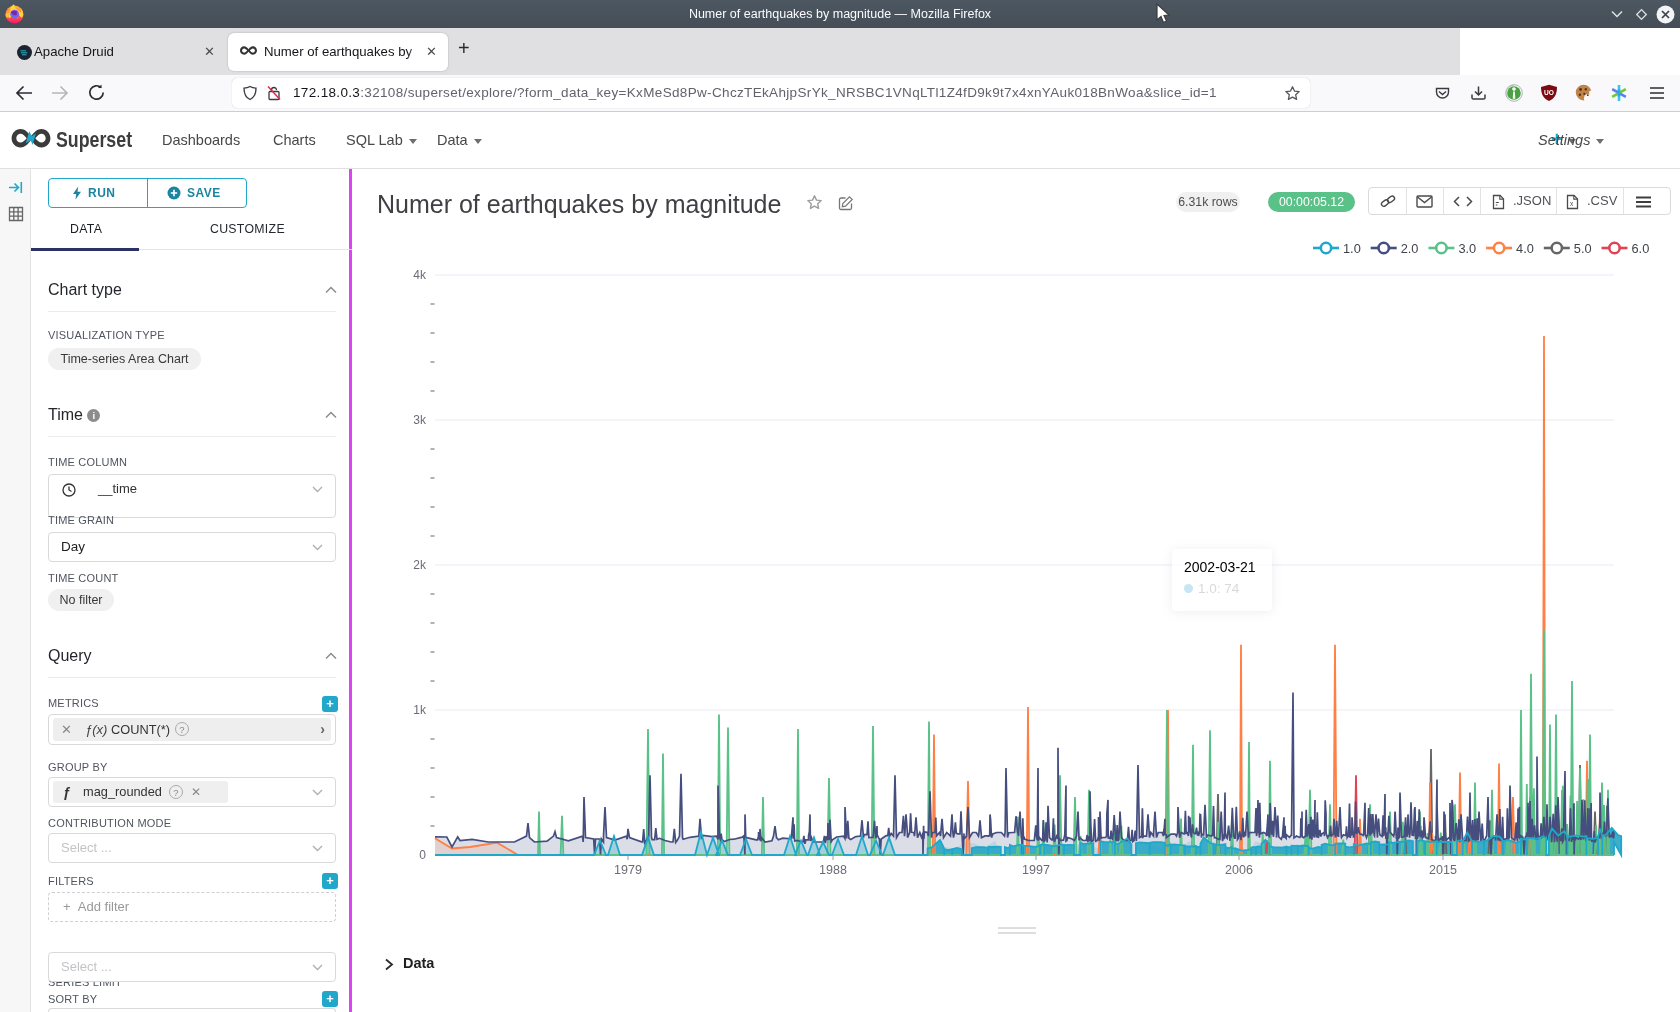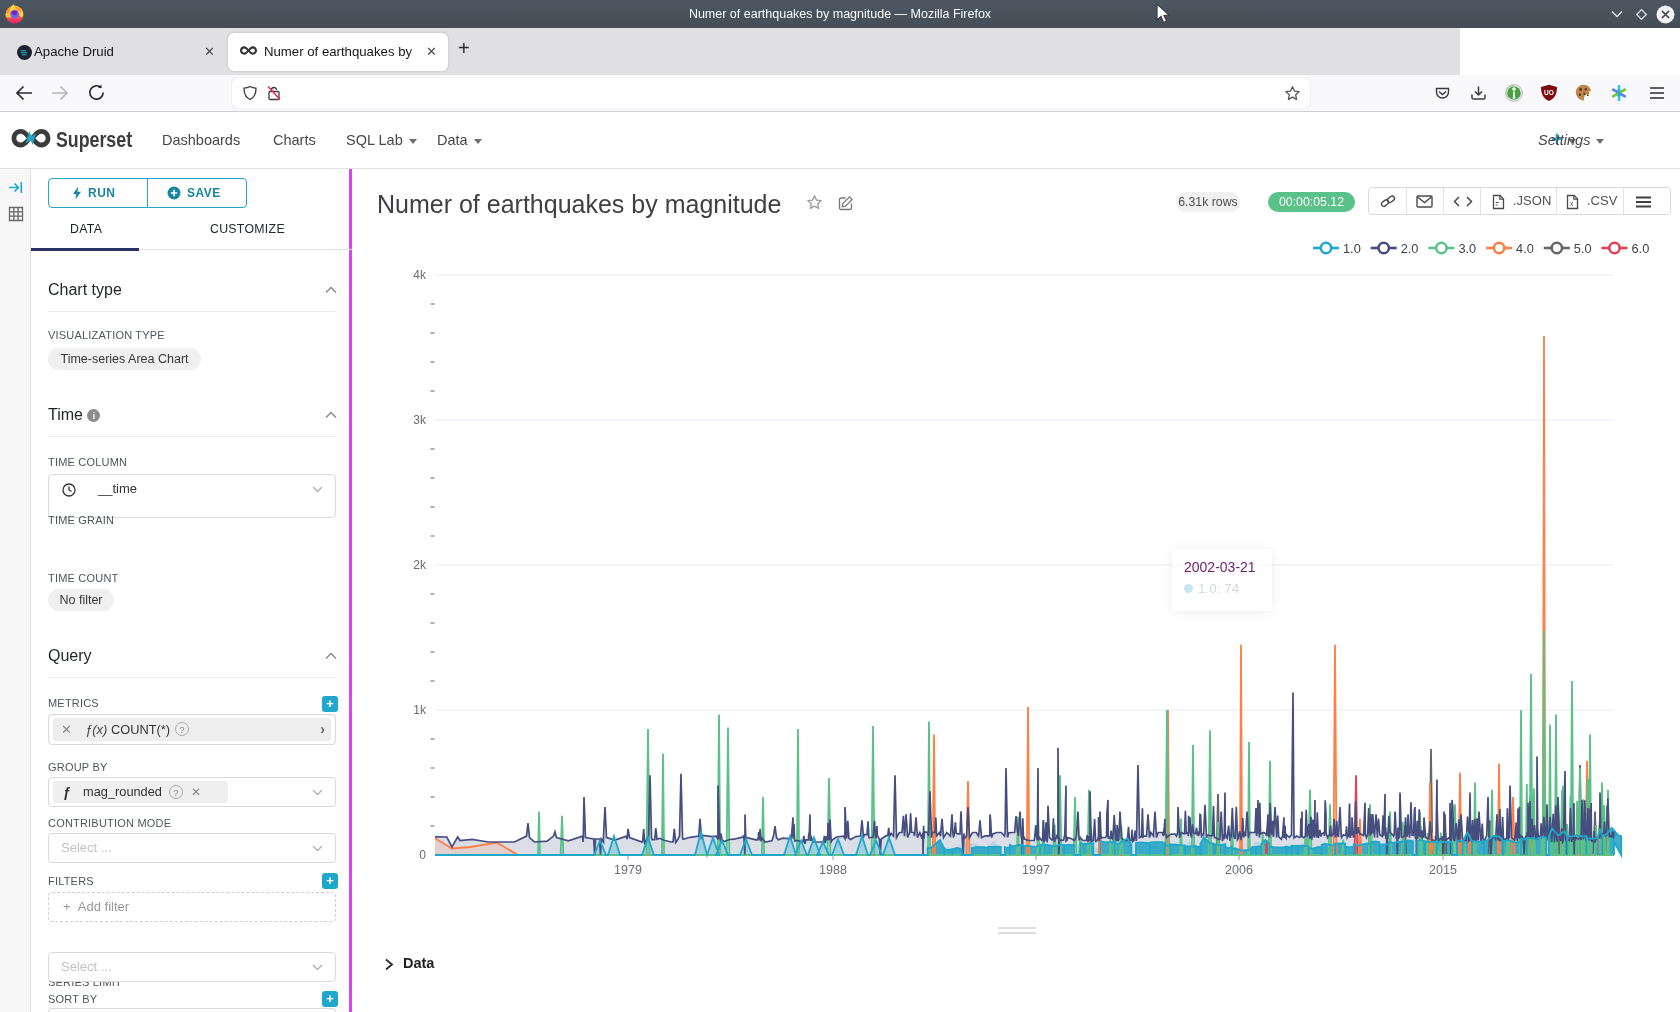--- a/index.html
+++ b/index.html
@@ -105,20 +105,21 @@
     </svg>
   <div class="abs" id="urlbar">
     <svg class="abs" style="left:10px;top:7px" width="16" height="16" viewBox="0 0 16 16">
         <path d="M8 1.5c2 1.2 4.2 1.6 6 1.7 0 5.5-1.6 9.3-6 11.3-4.4-2-6-5.8-6-11.3 1.8-.1 4-.5 6-1.7z" stroke="#3a3a42" stroke-width="1.3" fill="none"></path>
       </svg>
     <svg class="abs" style="left:34px;top:7px" width="16" height="16" viewBox="0 0 16 16">
         <rect x="3" y="6.5" width="10" height="8" rx="1" stroke="#3a3a42" stroke-width="1.3" fill="none"></rect>
         <path d="M5.5 6.5V5a2.5 2.5 0 0 1 5 0" stroke="#3a3a42" stroke-width="1.3" fill="none"></path>
         <path d="M2 1.5 14 14.5" stroke="#e22850" stroke-width="1.5"></path>
       </svg>
+    <div class="abs url" style="left:61px;">172.18.0.3<span class="dim">:32108/superset/explore/?form_data_key=KxMeSd8Pw-ChczTEkAhjpSrYk_NRSBC1VNqLTl1Z4fD9k9t7x4xnYAuk018BnWoa&amp;slice_id=1</span></div>
     <svg class="abs" style="left:1052px;top:7px" width="17" height="17" viewBox="0 0 17 17">
         <path d="M8.5 1.8l2 4.3 4.7.5-3.5 3.2.9 4.6-4.1-2.3-4.1 2.3.9-4.6L1.8 6.6l4.7-.5z" stroke="#55555e" stroke-width="1.3" fill="none" stroke-linejoin="round"></path>
       </svg>
   </div>
 
   <svg class="abs" style="left:1434px;top:10px" width="17" height="17" viewBox="0 0 17 17">
       <path d="M2.5 3.5h12v3.5a6 6 0 0 1-12 0z" stroke="#3a3a42" stroke-width="1.4" fill="none"></path>
       <path d="M5 6.5l3.5 3 3.5-3" stroke="#3a3a42" stroke-width="1.4" fill="none"></path>
     </svg>
   <svg class="abs" style="left:1470px;top:10px" width="17" height="17" viewBox="0 0 17 17">
@@ -227,20 +228,26 @@
     <svg class="abs" style="left:13px;top:8px" width="14" height="14" viewBox="0 0 14 14">
         <circle cx="7" cy="7" r="6" stroke="#333" stroke-width="1.3" fill="none"></circle>
         <path d="M7 3.5V7l2.5 1.5" stroke="#333" stroke-width="1.3" fill="none"></path>
       </svg>
     <div class="abs" style="left:49px;top:0;font-size:13px;color:#333;line-height:28px;">__time</div>
     <svg class="abs" style="left:263px;top:11px" width="11" height="7" viewBox="0 0 11 7">
         <path d="M1 1l4.5 4.5L10 1" stroke="#b0b0b0" stroke-width="1.4" fill="none"></path>
       </svg>
   </div>
   <div class="abs plabel" style="left:17px;top:345px;">TIME GRAIN</div>
+  <div class="abs selbox" style="left:17px;top:363px;width:288px;height:30px;">
+    <div class="abs" style="left:12px;top:0;font-size:13.5px;color:#222;line-height:28px;">Day</div>
+    <svg class="abs" style="left:263px;top:11px" width="11" height="7" viewBox="0 0 11 7">
+        <path d="M1 1l4.5 4.5L10 1" stroke="#b0b0b0" stroke-width="1.4" fill="none"></path>
+      </svg>
+  </div>
   <div class="abs plabel" style="left:17px;top:403px;">TIME COUNT</div>
   <div class="abs pill" style="left:17px;top:420px;width:66px;height:22px;text-align:center;line-height:22px;">No filter</div>
 
   <div class="abs sechead" style="left:17px;top:478px;">Query</div>
   <svg class="abs" style="left:294px;top:483px" width="12" height="8" viewBox="0 0 12 8">
       <path d="M1 6.5 6 1.5 11 6.5" stroke="#8c8c8c" stroke-width="1.5" fill="none"></path>
     </svg>
   <div class="abs" style="left:17px;top:508px;width:288px;border-bottom:1px solid #ececec;"></div>
   <div class="abs plabel" style="left:17px;top:528px;">METRICS</div>
   <div class="abs plus" style="left:291px;top:527px;">+</div>
@@ -408,21 +415,21 @@
 <text x="216.1" y="12.5" font-size="12.8" fill="#40434c" font-family="Liberation Sans, sans-serif">4.0</text>
 <line x1="243.8" y1="8" x2="269.8" y2="8" stroke="#666666" stroke-width="2.6"></line>
 <circle cx="256.8" cy="8" r="5.2" fill="#fff" stroke="#666666" stroke-width="2.6"></circle>
 <text x="273.8" y="12.5" font-size="12.8" fill="#40434c" font-family="Liberation Sans, sans-serif">5.0</text>
 <line x1="301.5" y1="8" x2="327.5" y2="8" stroke="#E04355" stroke-width="2.6"></line>
 <circle cx="314.5" cy="8" r="5.2" fill="#fff" stroke="#E04355" stroke-width="2.6"></circle>
 <text x="331.5" y="12.5" font-size="12.8" fill="#40434c" font-family="Liberation Sans, sans-serif">6.0</text>
 </svg></div>
 
 <div class="abs" style="left:1172px;top:549px;width:100px;height:62px;background:rgba(255,255,255,.72);border-radius:4px;box-shadow:0 1px 10px rgba(190,195,205,.30);">
-  <div class="abs" style="left:12px;top:10px;font-size:14px;color:#701a75;">2002-03-21</div>
+  <div class="abs" style="left:12px;top:10px;font-size:14px;color:#000000;">2002-03-21</div>
   <div class="abs" style="left:12px;top:32px;font-size:13.5px;color:#d6d9dd;"><span style="display:inline-block;width:9px;height:9px;border-radius:50%;background:#c5e6f2;margin-right:5px;"></span>1.0: 74</div>
 </div>
 
 <div class="abs" style="left:998px;top:927px;width:38px;height:2px;background:#dedede;"></div>
 <div class="abs" style="left:998px;top:932px;width:38px;height:2px;background:#dedede;"></div>
 <svg class="abs" style="left:384px;top:958px" width="10" height="13" viewBox="0 0 10 13">
     <path d="M2 1.5 8 6.5 2 11.5" stroke="#2c2c2c" stroke-width="1.8" fill="none"></path>
   </svg>
 <div class="abs" style="left:403px;top:955px;font-size:14.5px;font-weight:700;color:#1f1f1f;">Data</div>
 

